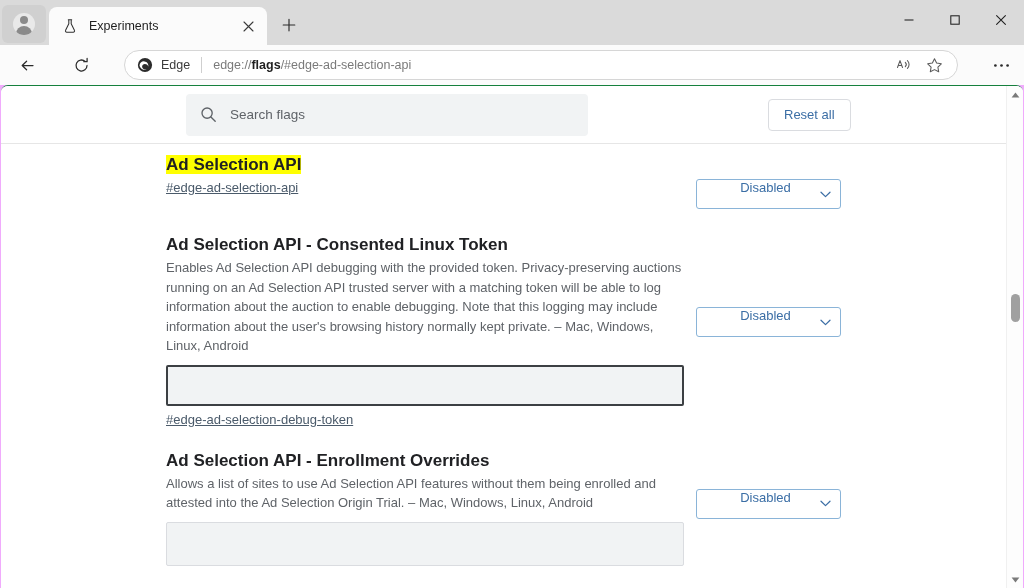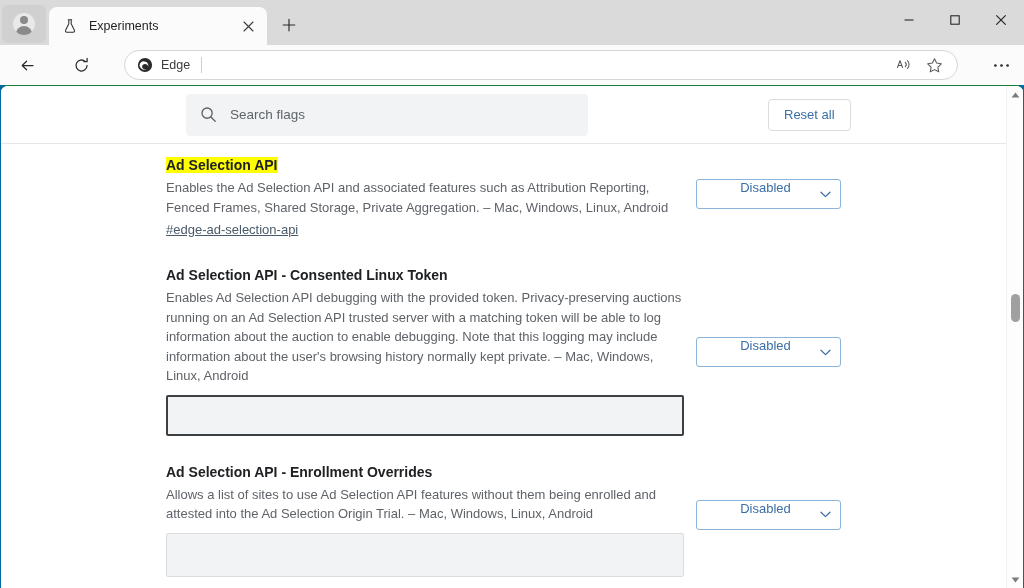--- a/index.html
+++ b/index.html
@@ -7,21 +7,21 @@
     width: 1024px; height: 588px;
     overflow: hidden;
     font-family: "Liberation Sans", sans-serif;
     background: #ffffff;
   }
   body { position: relative; }
 
   
   .window-frame {
     position: absolute; inset: 0;
-    background: #0369a1;
+    background: #f0abfc;
     display: flex; flex-direction: column;
   }
 
   
   .tabstrip {
     height: 45px;
     display: flex; align-items: flex-end;
     padding: 0;
     position: relative;
     background: #dadada;
@@ -174,21 +174,21 @@
     padding-top: 11px;
   }
   .flag-row {
     display: flex;
     padding: 0 0 0 165px;
     margin-bottom: 0;
     position: relative;
   }
   .flag-main { width: 518px; flex: 0 0 518px; }
   .flag-title {
-    font-size: 14px; font-weight: 700; color: #202124;
+    font-size: 17px; font-weight: 700; color: #202124;
     line-height: 18px; display: inline;
   }
   .flag-title.highlight { background: #ffff00; }
   .flag-title-line { margin-bottom: 4px; }
   .flag-desc {
     font-size: 13px; color: #5f6368;
     line-height: 19.5px;
     margin-bottom: 3px;
   }
   .flag-input {
@@ -316,20 +316,21 @@
 
     <div class="omnibox">
       <span class="edge-logo">
         <svg width="16" height="16" viewBox="0 0 16 16">
           <circle cx="8" cy="8" r="7.1" fill="#2b2b2b"></circle>
           <path d="M3.4 10.6 c1.3 2.2 4 3 6.3 2.1 c-2.6 .3 -4.7 -1.1 -4.6 -3.2 c.1 -1.5 1.3 -2.4 2.7 -2.4 c2 0 3.3 1.3 3.5 2.6 c.5 -2.6 -1.1 -5.1 -3.9 -5.3 C4.8 4.1 2.6 6.1 2.5 8.5 a5.2 5.2 0 0 0 .9 2.1z" fill="#ffffff"></path>
         </svg>
       </span>
       <span class="omnibox-label">Edge</span>
       <span class="omnibox-sep"></span>
+      <span class="omnibox-url"><span>edge://</span><b>flags</b><span>/#edge-ad-selection-api</span></span>
 
       <span class="omnibox-right">
         <span class="omni-icon-btn">
           <svg width="16" height="16" viewBox="0 0 16 16">
             <path d="M1.5 10.5 L4 3.6 L6.5 10.5 M2.4 8.4 H5.6" fill="none" stroke="#5a5a5a" stroke-width="1.05" stroke-linecap="round" stroke-linejoin="round"></path>
             <path d="M9.3 5.4 a3 3 0 0 1 0 4.2 M11.4 3.6 a5.4 5.4 0 0 1 0 7.8" fill="none" stroke="#5a5a5a" stroke-width="1.05" stroke-linecap="round"></path>
           </svg>
         </span>
         <span class="omni-icon-btn">
           <svg width="17" height="17" viewBox="0 0 17 17">
@@ -363,21 +364,20 @@
       <button class="reset-btn">Reset all</button>
     </div>
 
     <div class="flag-list">
 
       <div class="flag-row" style="margin-bottom:27px;">
         <div class="flag-main">
           <div class="flag-title-line">
             <span class="flag-title highlight">Ad Selection API</span>
           </div>
-          <div class="flag-desc">Enables the Ad Selection API and associated features such as Attribution Reporting, Fenced Frames, Shared Storage, Private Aggregation. – Mac, Windows, Linux, Android</div>
           <a class="flag-hash" href="#">#edge-ad-selection-api</a>
         </div>
         <div class="flag-select-cell" style="align-items:flex-start;padding-top:23px;">
           <div class="flag-select">
             <span class="sel-label">Disabled</span>
             <span class="chev">
               <svg width="11" height="7" viewBox="0 0 11 7">
                   <path d="M1 1.2 L5.5 5.6 L10 1.2" fill="none" stroke="#3b6ea5" stroke-width="1.25" stroke-linecap="round" stroke-linejoin="round"></path>
                 </svg>
             </span>
@@ -385,20 +385,21 @@
         </div>
       </div>
 
       <div class="flag-row" style="margin-bottom:23px;">
         <div class="flag-main">
           <div class="flag-title-line">
             <span class="flag-title">Ad Selection API - Consented Linux Token</span>
           </div>
           <div class="flag-desc">Enables Ad Selection API debugging with the provided token. Privacy-preserving auctions running on an Ad Selection API trusted server with a matching token will be able to log information about the auction to enable debugging. Note that this logging may include information about the user's browsing history normally kept private. – Mac, Windows, Linux, Android</div>
           <input class="flag-input focused" type="text" value="" style="">
+          <a class="flag-hash" href="#">#edge-ad-selection-debug-token</a>
         </div>
         <div class="flag-select-cell" style="align-items:flex-start;padding-top:71px;">
           <div class="flag-select">
             <span class="sel-label">Disabled</span>
             <span class="chev">
               <svg width="11" height="7" viewBox="0 0 11 7">
                   <path d="M1 1.2 L5.5 5.6 L10 1.2" fill="none" stroke="#3b6ea5" stroke-width="1.25" stroke-linecap="round" stroke-linejoin="round"></path>
                 </svg>
             </span>
           </div>

